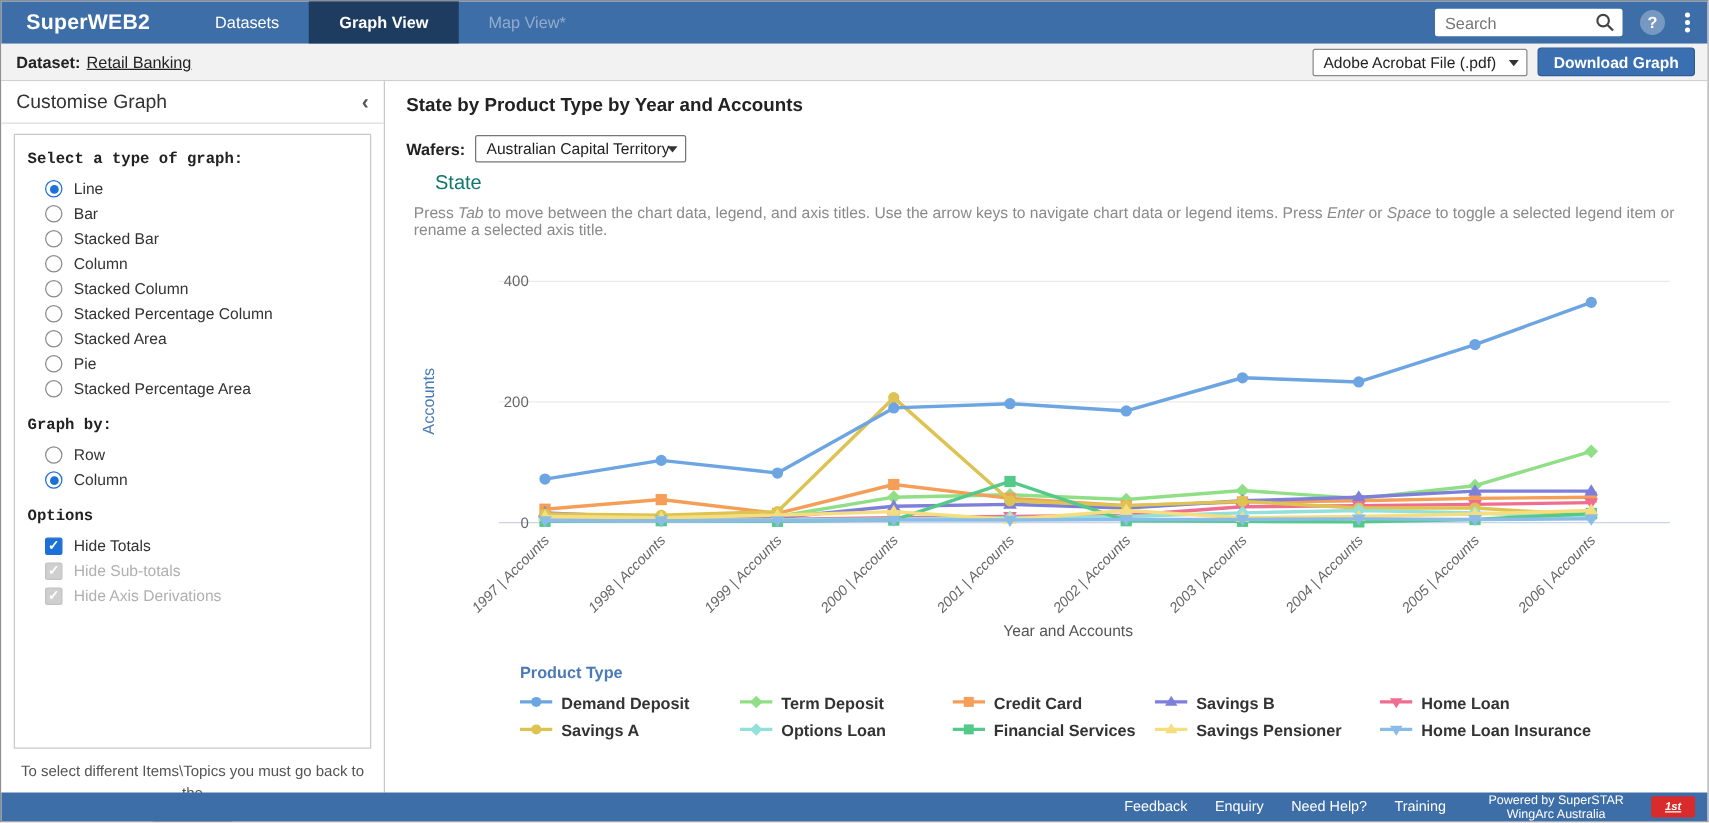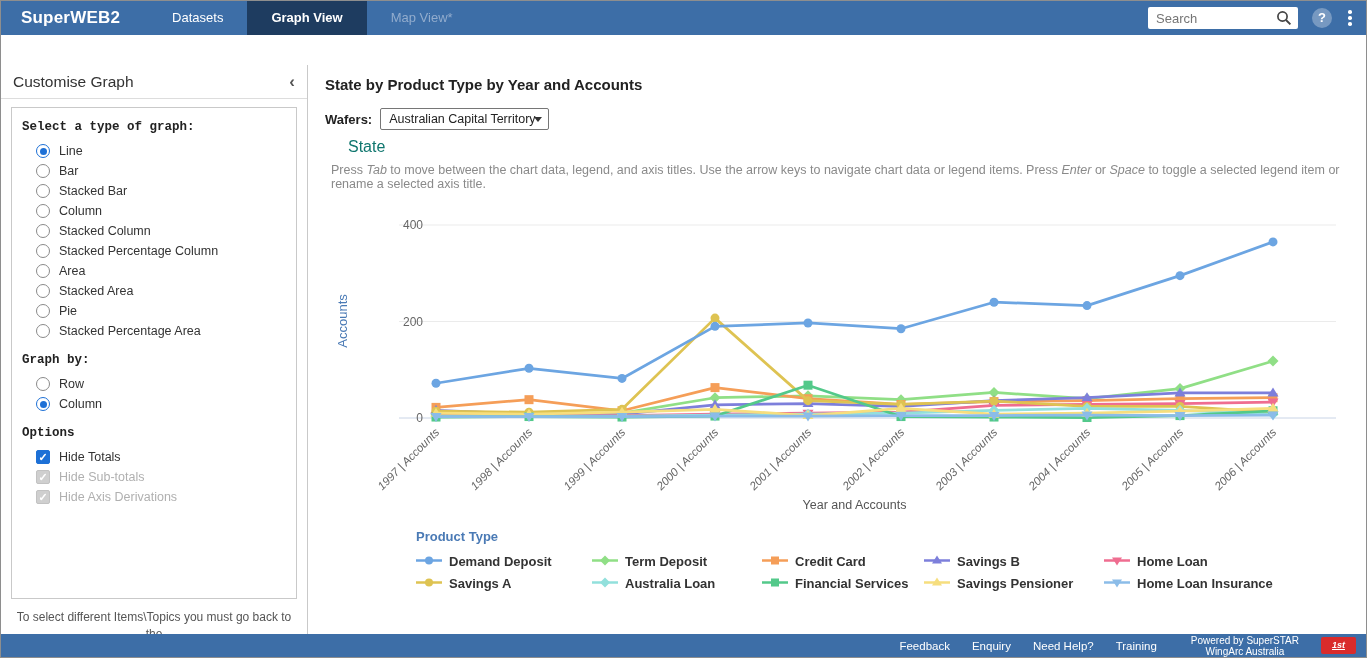--- a/index.html
+++ b/index.html
@@ -88,20 +88,31 @@
         <svg class="search-icon" viewBox="0 0 16 16">
           <circle cx="6.5" cy="6.5" r="4.6" fill="none" stroke="#444" stroke-width="1.7"></circle>
           <line x1="10" y1="10" x2="14.4" y2="14.4" stroke="#444" stroke-width="1.9"></line>
         </svg>
       </div>
       <div class="help-icon">?</div>
       <div class="kebab-icon"></div>
     </div>
   </div>
 
+  <div class="toolbar">
+    <span class="dataset-label">Dataset:</span>
+    <span class="dataset-link">Retail Banking</span>
+    <div class="toolbar-right">
+      <div class="format-select">
+        <span>Adobe Acrobat File (.pdf)</span>
+        <span class="select-chevron"></span>
+      </div>
+      <button class="download-btn">Download Graph</button>
+    </div>
+  </div>
 
   <div class="sidebar">
     <div class="sidebar-header">
       <div class="sidebar-title">Customise Graph</div>
       <div class="collapse-chevron">‹</div>
     </div>
     <div class="sidebar-box">
       <div class="group-label">Select a type of graph:</div>
       <div id="graph-type-list">
           <div class="opt-row">
@@ -120,24 +131,20 @@
             <span class="radio"></span>
             <span class="opt-label">Column</span>
           </div>
           <div class="opt-row">
             <span class="radio"></span>
             <span class="opt-label">Stacked Column</span>
           </div>
           <div class="opt-row">
             <span class="radio"></span>
             <span class="opt-label">Stacked Percentage Column</span>
-          </div>
-          <div class="opt-row">
-            <span class="radio"></span>
-            <span class="opt-label">Area</span>
           </div>
           <div class="opt-row">
             <span class="radio"></span>
             <span class="opt-label">Stacked Area</span>
           </div>
           <div class="opt-row">
             <span class="radio"></span>
             <span class="opt-label">Pie</span>
           </div>
           <div class="opt-row">
@@ -390,21 +397,21 @@
               <line x1="0" y1="6.5" x2="26" y2="6.5" stroke="#DEC352" stroke-width="2.5"></line>
               <circle cx="13" cy="6.5" r="4" fill="#DEC352"></circle>
             </svg>
             <span>Savings A</span>
           </div>
           <div class="legend-item">
             <svg width="26" height="13" viewBox="0 0 26 13">
               <line x1="0" y1="6.5" x2="26" y2="6.5" stroke="#92E0DC" stroke-width="2.5"></line>
               <polygon points="13,1.5 18,6.5 13,11.5 8,6.5" fill="#92E0DC"></polygon>
             </svg>
-            <span>Australia Loan</span>
+            <span>Options Loan</span>
           </div>
           <div class="legend-item">
             <svg width="26" height="13" viewBox="0 0 26 13">
               <line x1="0" y1="6.5" x2="26" y2="6.5" stroke="#53C98A" stroke-width="2.5"></line>
               <rect x="9" y="2.5" width="8" height="8" fill="#53C98A"></rect>
             </svg>
             <span>Financial Services</span>
           </div>
           <div class="legend-item">
             <svg width="26" height="13" viewBox="0 0 26 13">

